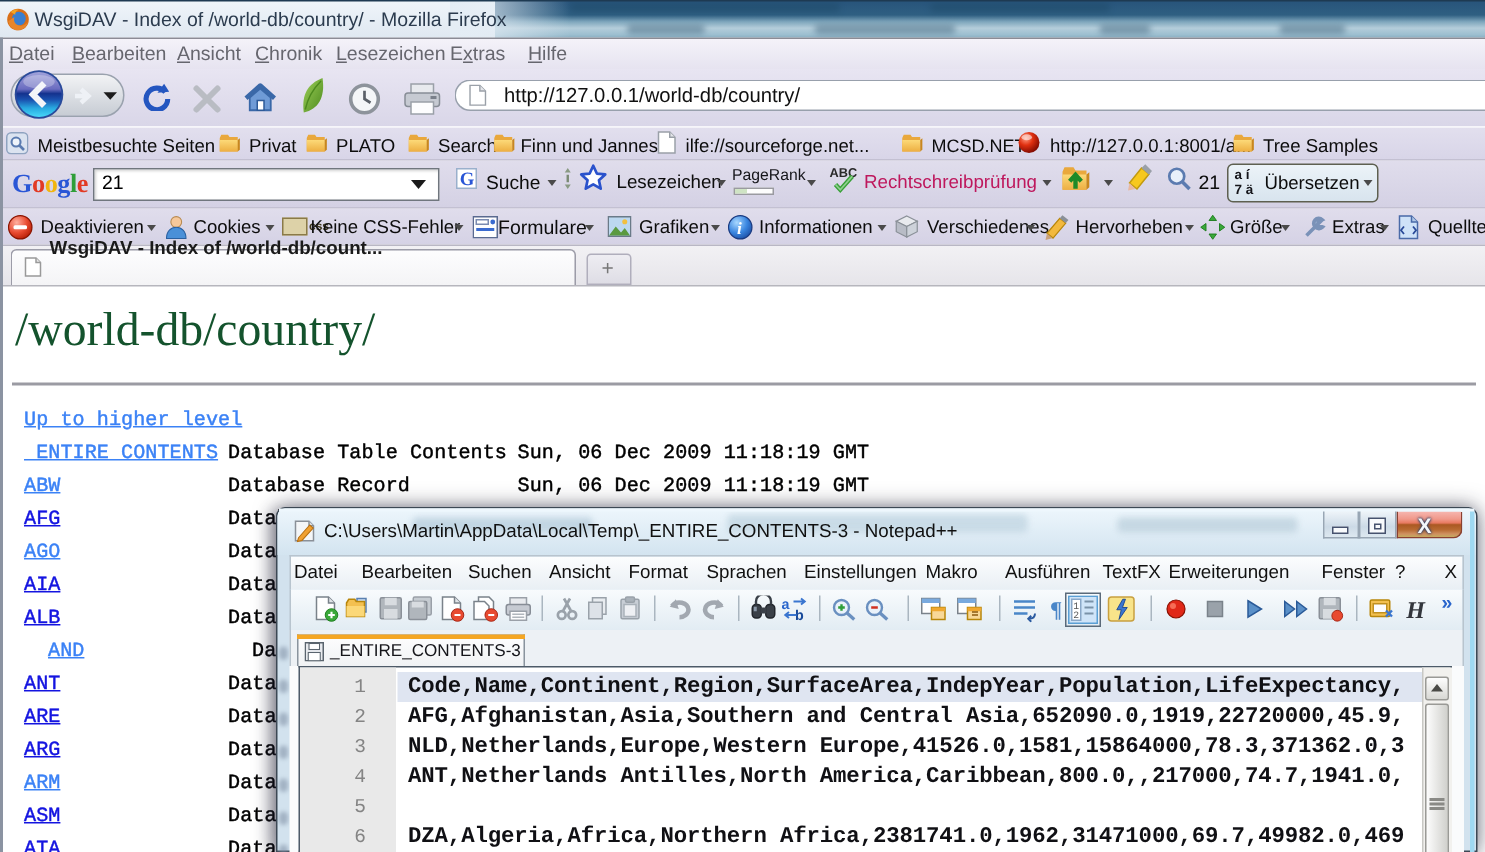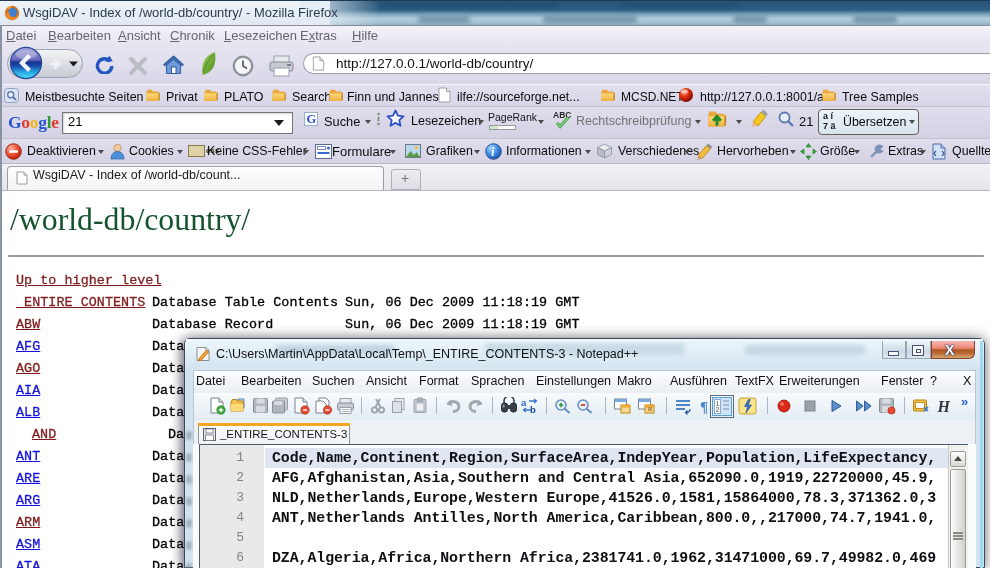--- a/index.html
+++ b/index.html
@@ -25,21 +25,21 @@
 #tab1{left:7px;top:166px;width:377px;height:24px;background:linear-gradient(180deg,#fdfdfe,#f4f4f6);border:1px solid #9c9ca8;border-bottom:none;border-radius:4px 4px 0 0;box-sizing:border-box}
 #tabplus{left:391px;top:169px;width:30px;height:21px;background:linear-gradient(180deg,#eeedf2,#dedde5);border:1px solid #b0aebc;border-radius:3px 3px 0 0;box-sizing:border-box}
 #leftframe{left:0;top:25px;width:2px;height:543px;background:#8b93a2}
 
 #page{left:2px;top:190px;width:988px;height:378px;background:#fff;border-top:1px solid #b6b6bd;box-sizing:border-box}
 #h1{position:absolute;left:10px;top:202px;font-family:"Liberation Serif",serif;font-weight:normal;font-size:31.8px;color:#14532d}
 #hr{position:absolute;left:8px;top:255px;width:976px;height:2px;background:#9b9ba3}
 .mono{font-family:"Liberation Mono",monospace;font-size:13.4px;font-weight:normal;letter-spacing:0.05px;-webkit-text-stroke:0.3px}
 .row{position:absolute;height:22px;line-height:22px;white-space:pre}
 .lk{text-decoration:underline}
-.lv{color:#7f1d1d}
+.lv{color:#3b82f6}
 .ln{color:#1414e0}
 .cell2{position:absolute;left:136px;color:#000}
 .cell3{position:absolute;left:329px;color:#000}
 
 .nm{top:35px;font-size:12.5px;color:#101010}
 .gut{position:absolute;left:0;width:44px;height:20px;line-height:20px;text-align:right;font-family:"Liberation Mono",monospace;font-size:13px;color:#848484}
 .ed{position:absolute;left:72px;width:676px;overflow:hidden;height:20px;line-height:20px;white-space:pre;font-family:"Liberation Mono",monospace;font-size:14.9px;font-weight:bold;color:#101014;letter-spacing:-0.08px}
 .sep{position:absolute;top:58px;width:1px;height:17px;background:#aab6c0}
 .ti{position:absolute;top:58px}
 </style></head>
@@ -219,21 +219,21 @@
 <div class="tx" style="left:478px;top:120px;width:0;height:0;border-left:3.5px solid transparent;border-right:3.5px solid transparent;border-top:4.5px solid #4a4a4a"></div>
 <div class="tx" style="left:488px;top:111px;font-size:10.5px;color:#15151a">PageRank</div>
 <div class="abs" style="left:489px;top:125px;width:27px;height:5px;background:#fdfdfd;border:1px solid #9a9aa0;box-sizing:border-box"></div>
 <div class="abs" style="left:490px;top:126px;width:8px;height:3px;background:#cfe4c4"></div>
 <div class="tx" style="left:538px;top:120px;width:0;height:0;border-left:3.5px solid transparent;border-right:3.5px solid transparent;border-top:4.5px solid #4a4a4a"></div>
 <svg class="abs" style="left:552px;top:109px" width="20" height="20" viewBox="0 0 20 20">
       <text x="1" y="9" font-family="Liberation Sans" font-size="8.5" font-weight="bold" fill="#2a2a2a">ABC</text>
       <path d="M5 14 l3.2 3.5 l8 -9" stroke="#38a038" stroke-width="3" fill="none"></path>
       <path d="M5 14 l3.2 3.5 l8 -9" stroke="#8fd08f" stroke-width="1.2" fill="none"></path>
     </svg>
-<div class="tx" style="left:576px;top:114px;font-size:12.5px;color:#737373">Rechtschreibprüfung</div>
+<div class="tx" style="left:576px;top:114px;font-size:12.5px;color:#be185d">Rechtschreibprüfung</div>
 <div class="tx" style="left:695px;top:120px;width:0;height:0;border-left:3.5px solid transparent;border-right:3.5px solid transparent;border-top:4.5px solid #4a4a4a"></div>
 <svg class="abs" style="left:707px;top:109px" width="20" height="19" viewBox="0 0 15 14">
       <use href="#folder"></use>
       <path d="M7.5 12.5 v-6.5 M4.6 8.7 l2.9 -3.2 2.9 3.2" stroke="#1e8a28" stroke-width="2.2" fill="none"></path>
     </svg>
 <div class="tx" style="left:736px;top:120px;width:0;height:0;border-left:3.5px solid transparent;border-right:3.5px solid transparent;border-top:4.5px solid #4a4a4a"></div>
 <svg class="abs" style="left:751px;top:109px" width="19" height="19" viewBox="0 0 19 19">
       <path d="M2 13 L10 3 l5 4 -8 10 z" fill="#f7c81e" stroke="#c29a10"></path>
       <path d="M2 13 l-1 5 5 -1 z" fill="#e8b8a0"></path>
       <path d="M10 3 l2.5 -2.5 4.5 4.5 -2 2.5 z" fill="#9aa0a8"></path>
@@ -327,21 +327,21 @@
 <svg class="abs" style="left:932px;top:143px" width="14" height="17" viewBox="0 0 14 17">
       <path d="M1 1 h8 l4 4 v11 h-12 z" fill="#cfe2f8" stroke="#4a6aa8"></path>
       <path d="M9 1 v4 h4" fill="#b0c8e8" stroke="#4a6aa8"></path>
       <path d="M4 8 l-2 2.5 2 2.5 M10 8 l2 2.5 -2 2.5" stroke="#2a4a98" stroke-width="1.2" fill="none"></path>
     </svg>
 <div class="tx" style="left:952px;top:144px;font-size:12.4px;color:#0c0c0c">Quelltext</div>
 
 <div class="abs" id="tabbar"></div>
 <div class="abs" id="tab1"></div>
 <div class="abs" id="tabplus"></div>
-<div class="tx" style="left:33px;top:168px;font-size:12.5px;font-weight:normal;color:#1a1a1a">WsgiDAV - Index of /world-db/count...</div>
+<div class="tx" style="left:33px;top:158px;font-size:12.5px;font-weight:bold;color:#1a1a1a">WsgiDAV - Index of /world-db/count...</div>
 <div class="tx" style="left:401px;top:170px;font-size:14px;color:#777">+</div>
 <svg class="abs" style="left:16px;top:171px" width="12" height="14" viewBox="0 0 12 14">
       <path d="M1 1 h7 l3 3 v9 h-10 z" fill="#fff" stroke="#999" stroke-width="1"></path>
       <path d="M8 1 v3 h3" fill="#e8e8e8" stroke="#999" stroke-width="1"></path>
     </svg>
 
 <div class="abs" id="page"></div>
 <div class="abs" id="leftframe"></div>
 <div id="h1">/world-db/country/</div>
 <div id="hr"></div>

